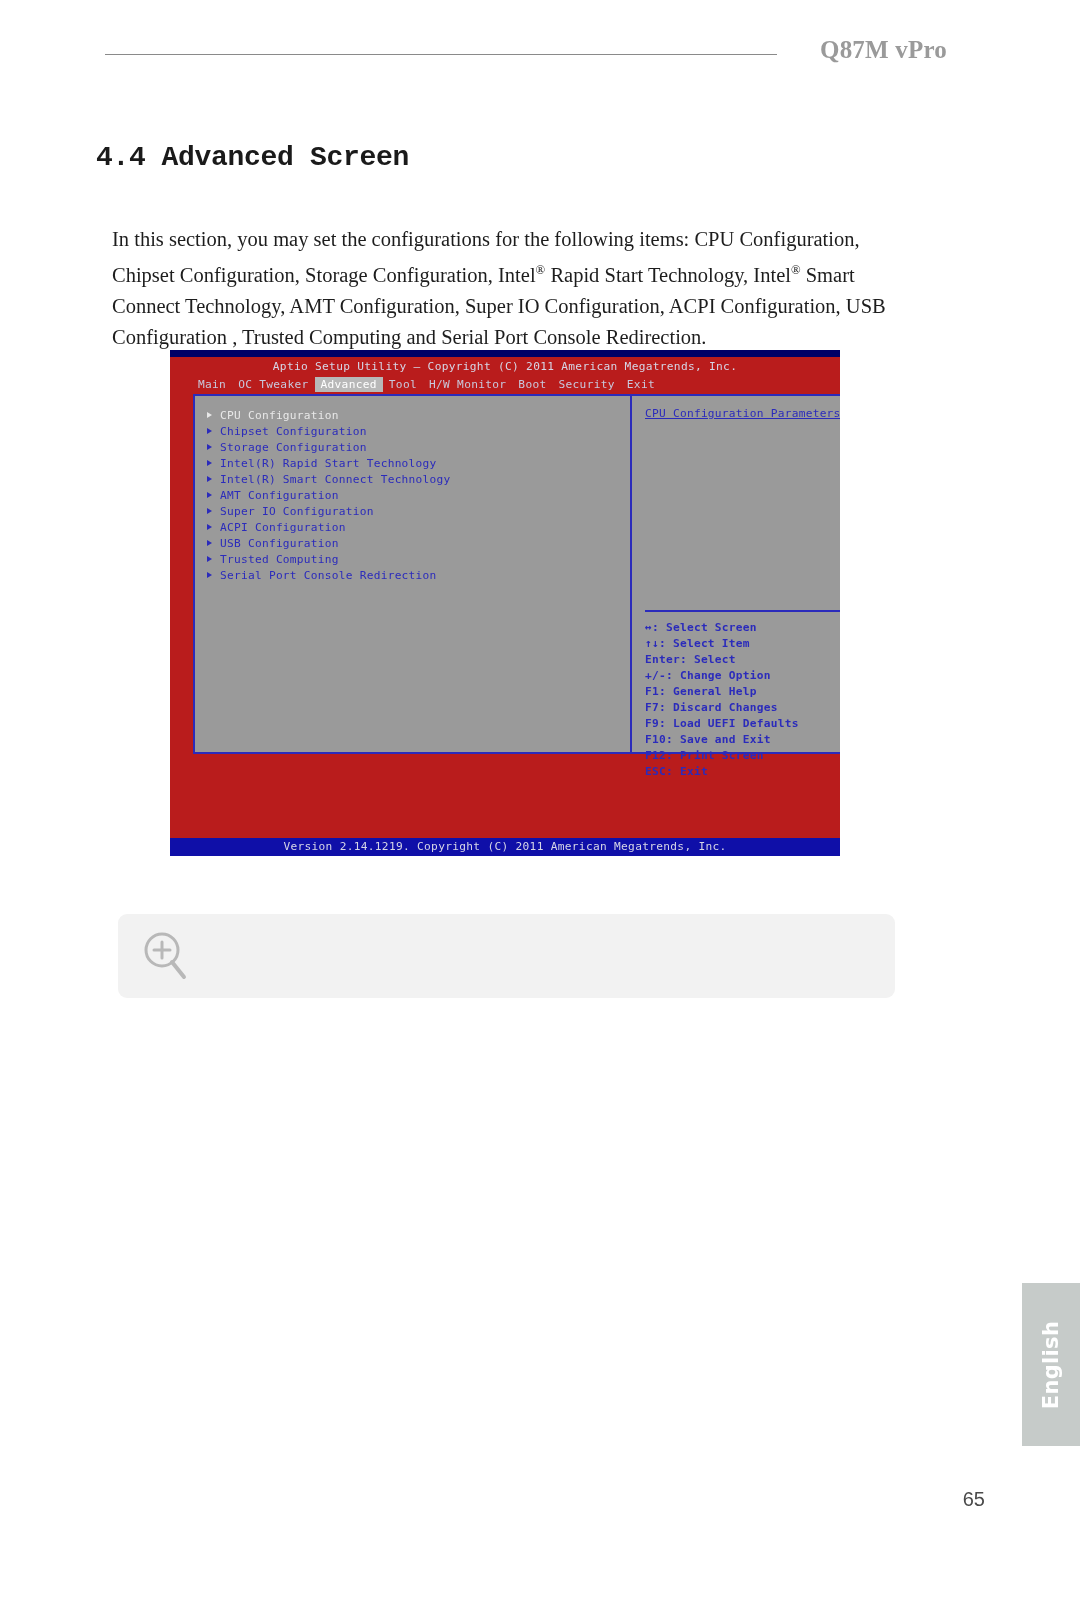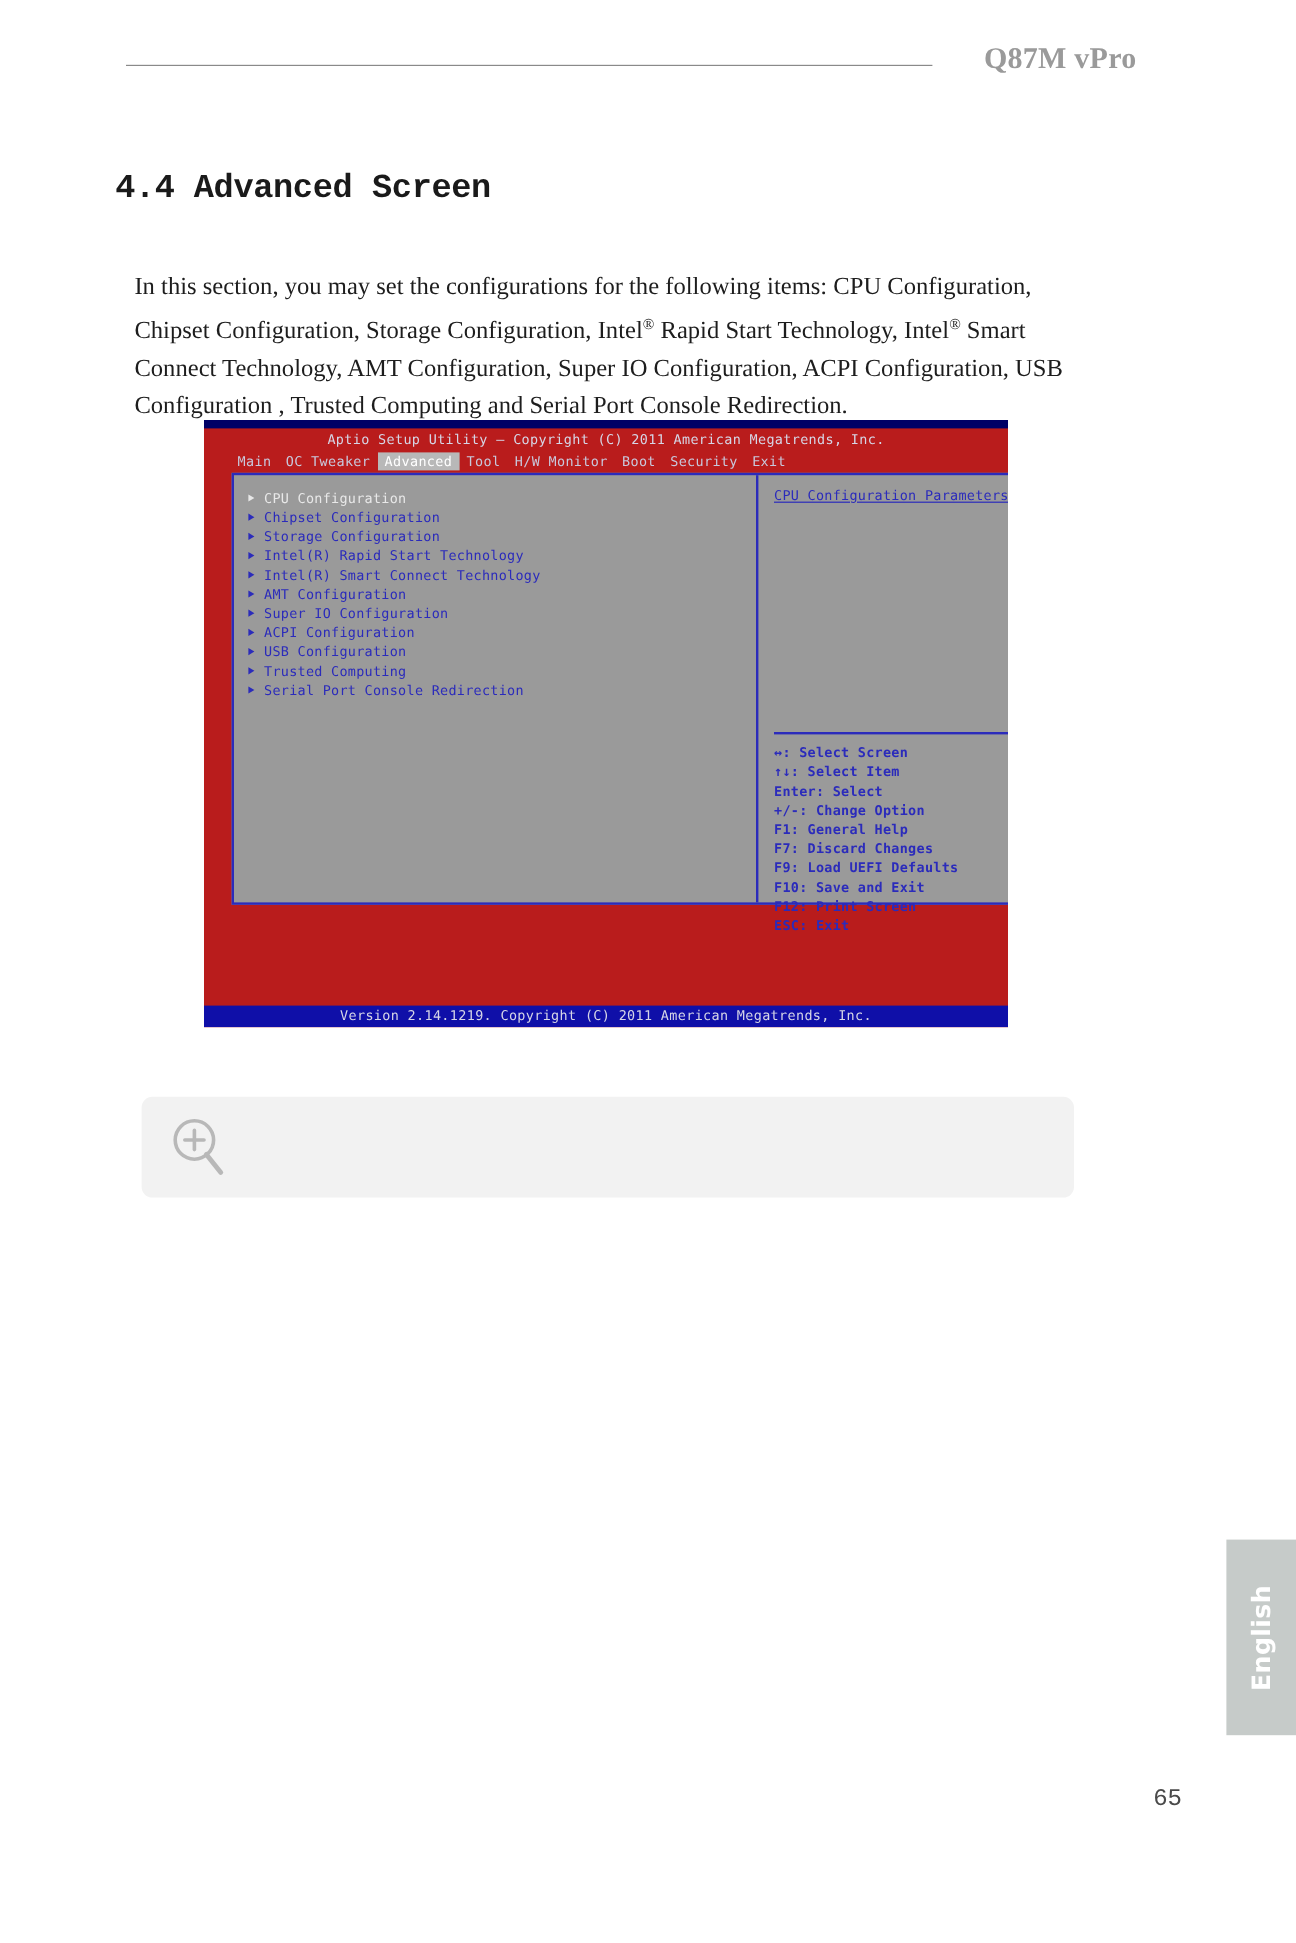--- a/index.html
+++ b/index.html
@@ -252,21 +252,21 @@
     color: #ffffff;
     white-space: nowrap;
     letter-spacing: 0.3px;
   }
 
   
   .page-number {
     position: absolute;
     right: 95px;
     top: 1488px;
-    font-family: Liberation Mono, monospace;
+    font-family: Liberation Sans, sans-serif;
     font-size: 20px;
     color: #4a4a4a;
   }
 </style>
 </head>
 <body>
 
 <div class="page-header">
   <div class="header-rule"></div>
   <div class="header-model">Q87M vPro</div>

